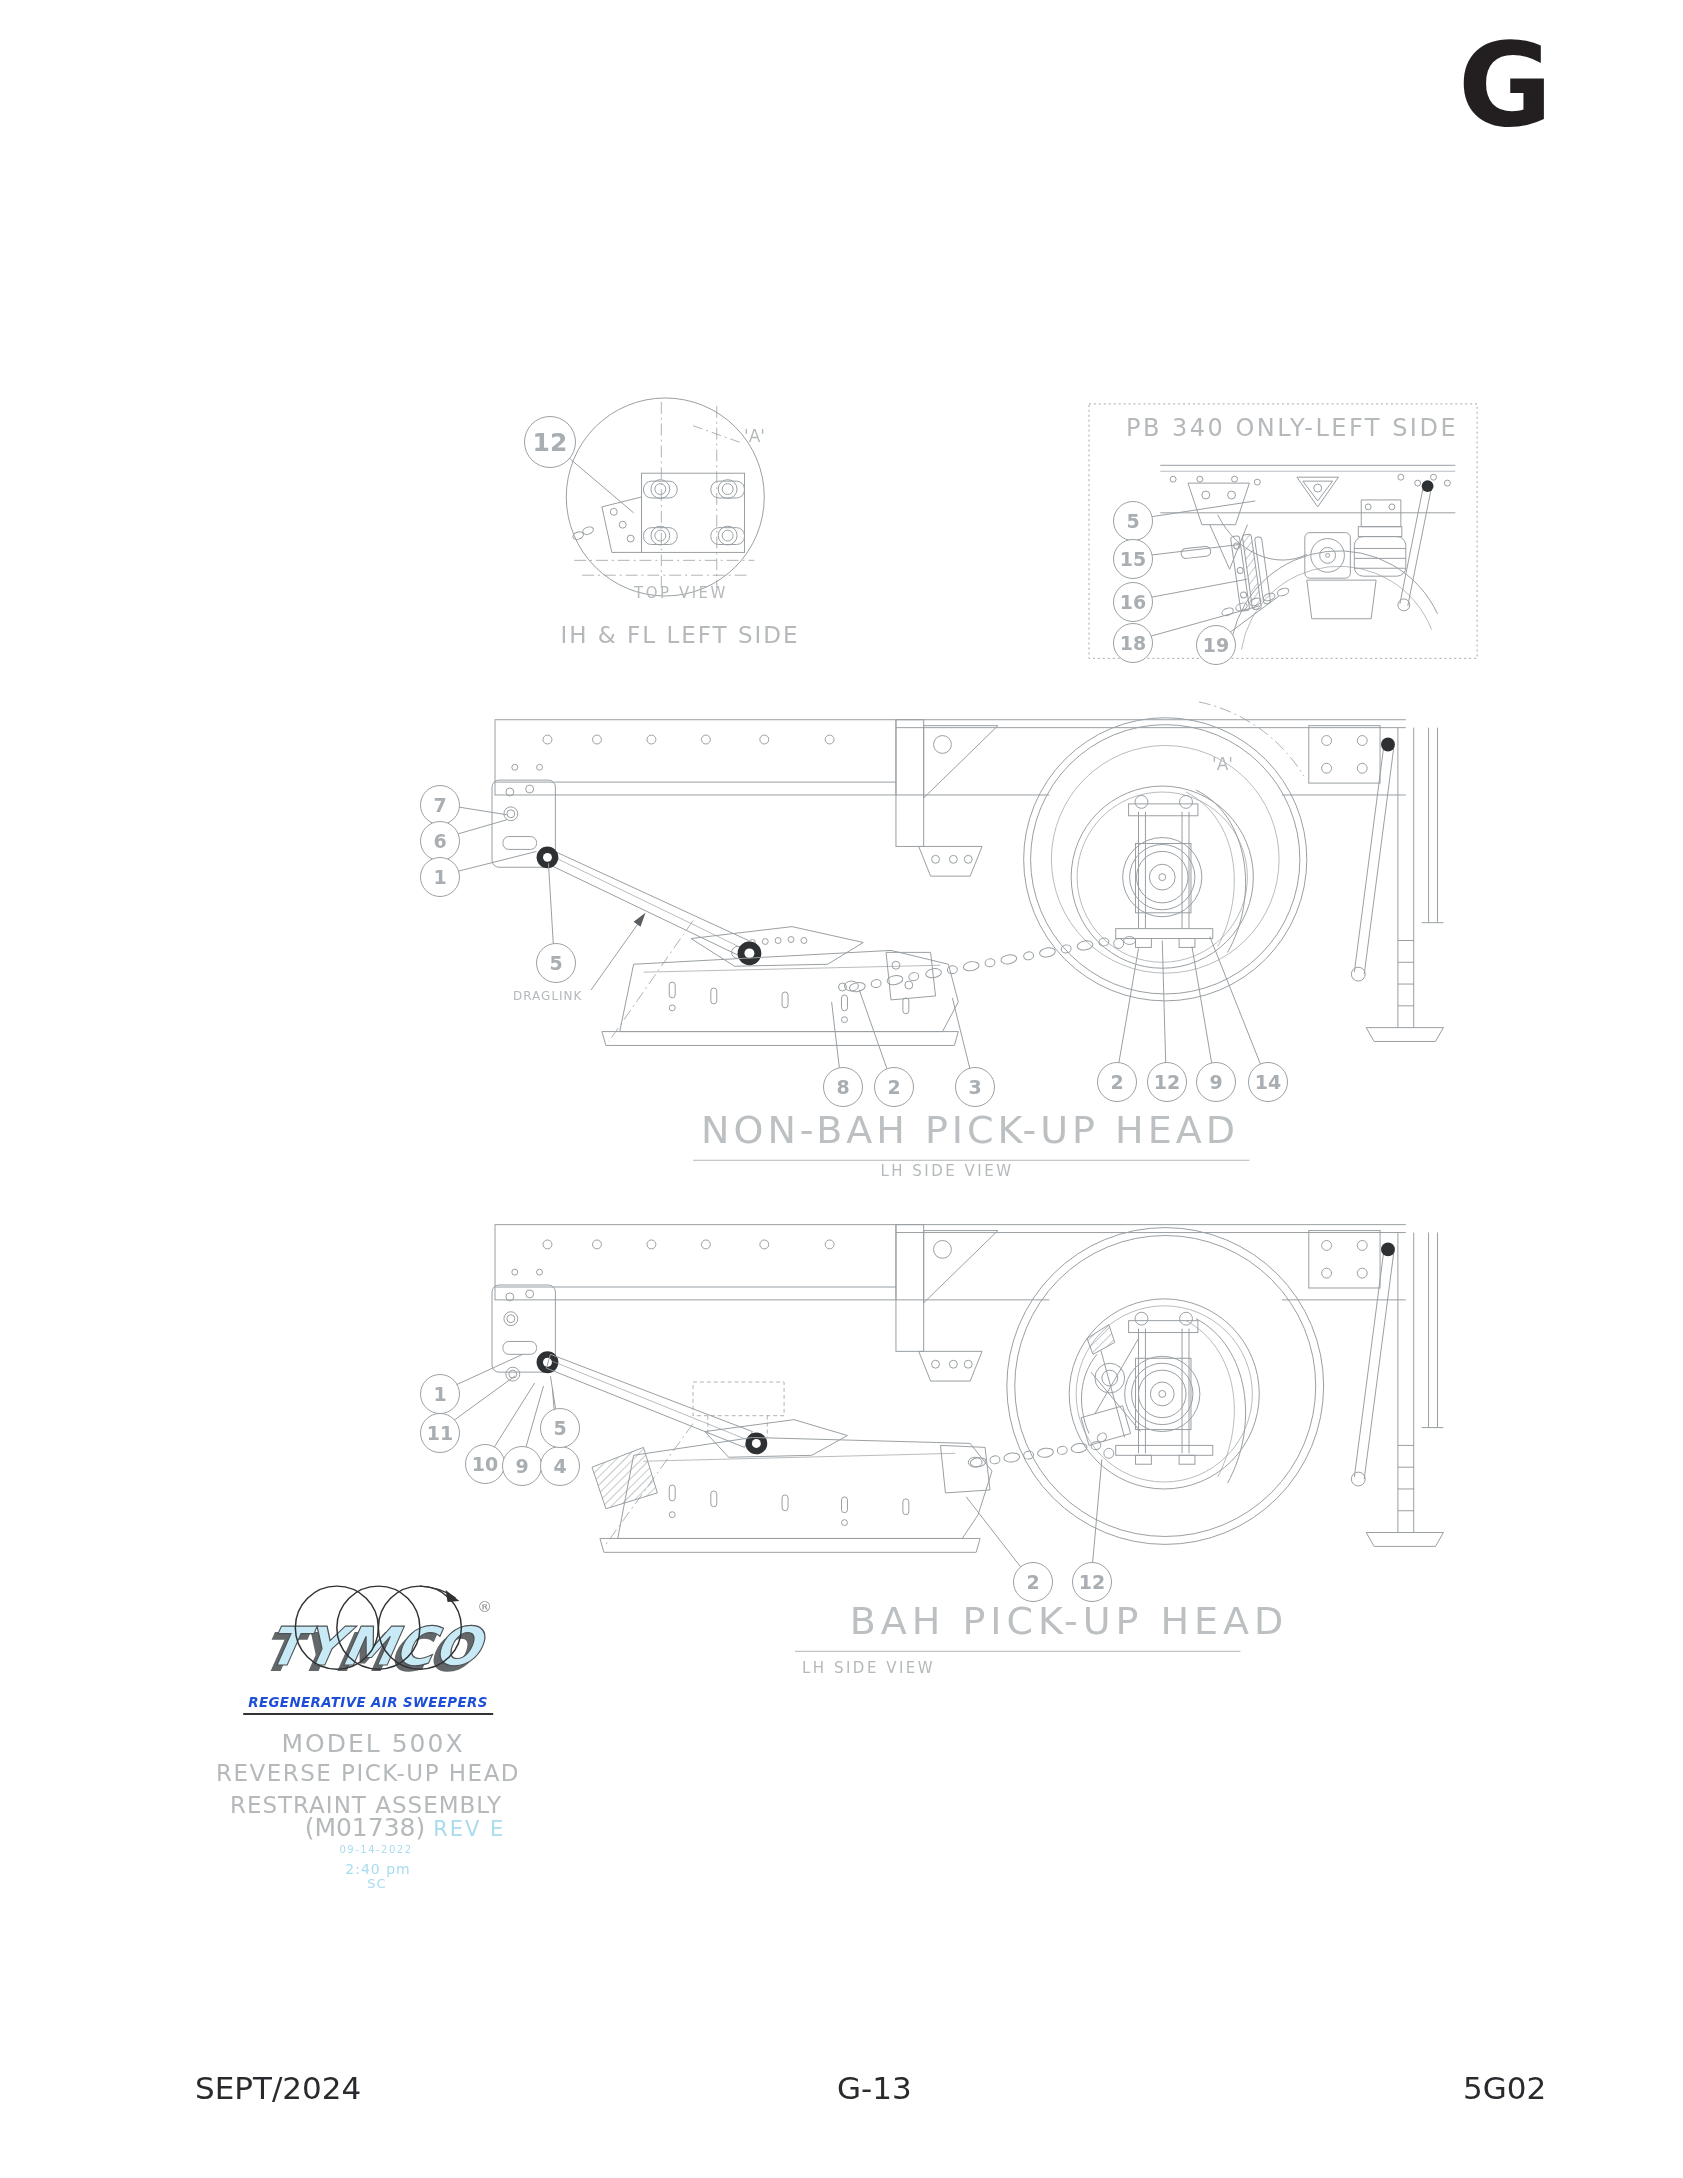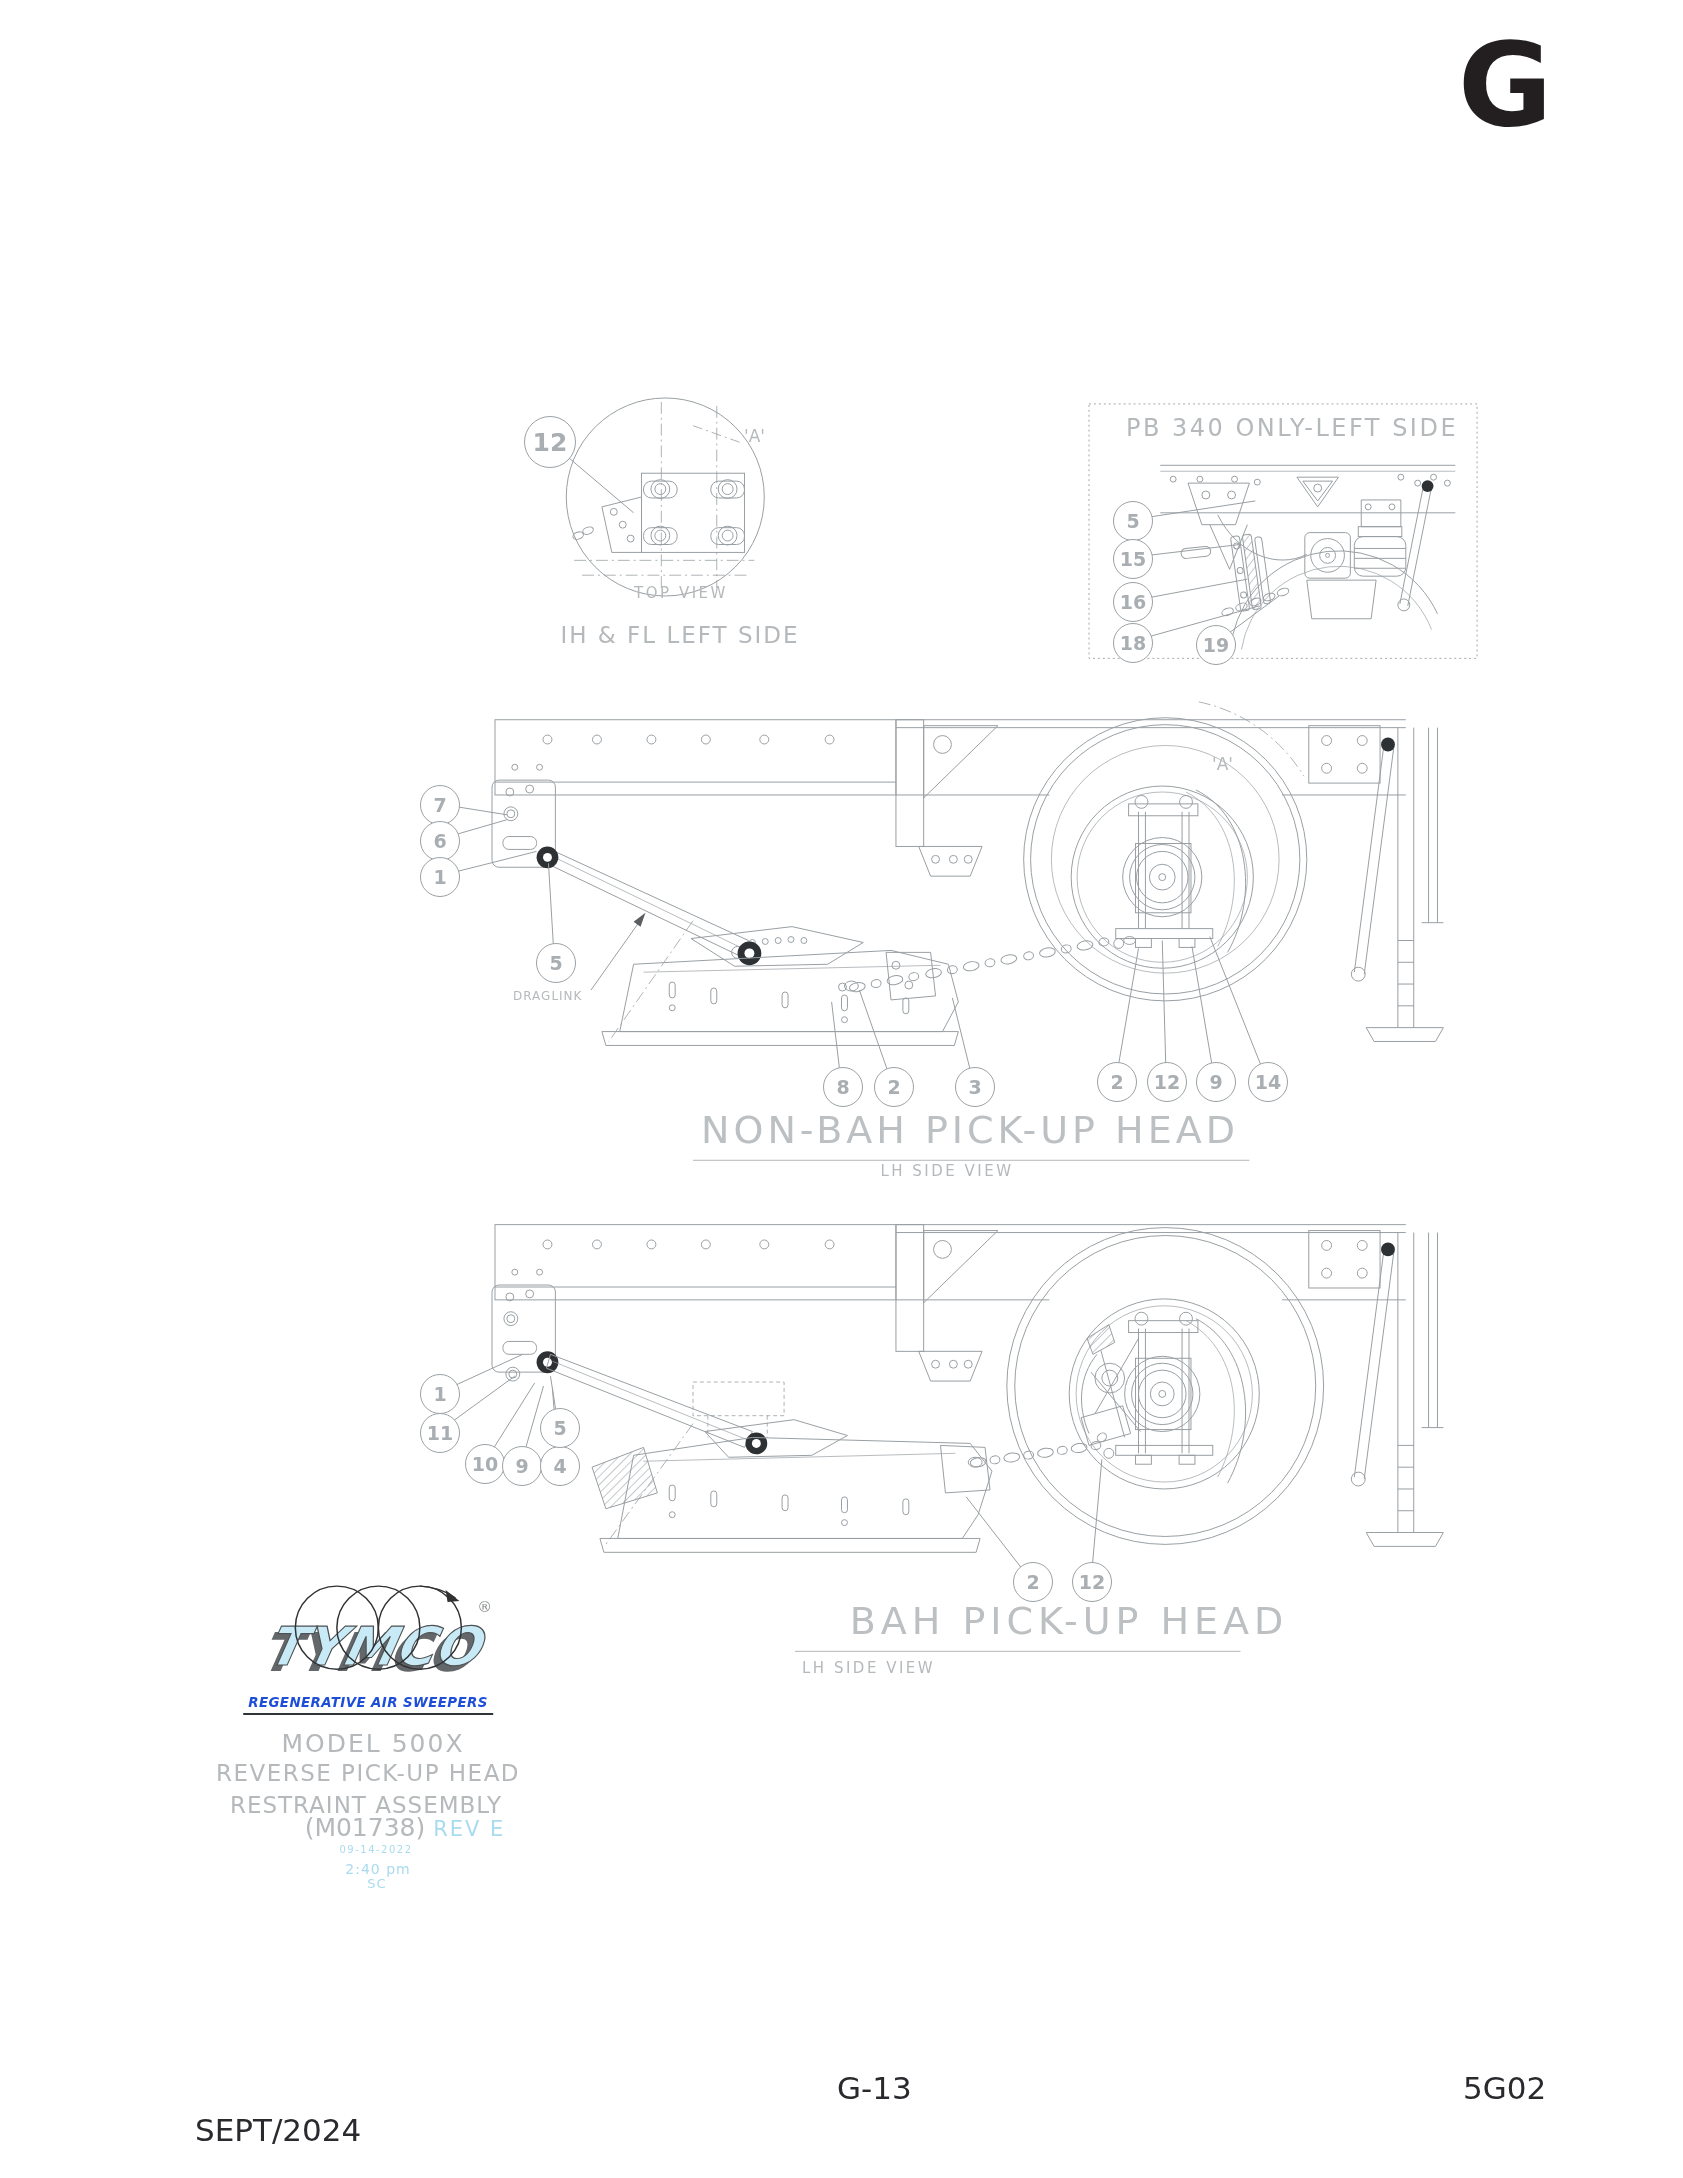--- a/index.html
+++ b/index.html
@@ -427,18 +427,18 @@
 <div class="lbl ctr" style="left:366px;top:1794px;font-size:23px;letter-spacing:1px;">RESTRAINT ASSEMBLY</div>
 <div class="lbl ctr" style="left:405px;top:1815px;font-size:25px;">
   <span>(M01738)</span>
   <span class="blue" style="font-size:21px;letter-spacing:2px;">REV E</span>
 </div>
 <div class="lbl ctr blue" style="left:376px;top:1845px;font-size:10px;letter-spacing:1.5px;">09-14-2022</div>
 <div class="lbl ctr blue" style="left:378px;top:1862px;font-size:14px;letter-spacing:1px;">2:40 pm</div>
 <div class="lbl ctr blue" style="left:377px;top:1877px;font-size:13px;letter-spacing:1px;">SC</div>
 
 <div class="bigG" style="left:1458px;top:28px;">G</div>
-<div class="footer" style="left:195px;top:2073px;margin-top:42px;">SEPT/2024</div>
+<div class="footer" style="left:195px;top:2073px;">SEPT/2024</div>
 <div class="footer" style="left:837px;top:2073px;">G-13</div>
 <div class="footer" style="left:1456px;top:2073px;margin-left:7px;">5G02</div>
 
 </div>
 
 
 </body></html>

